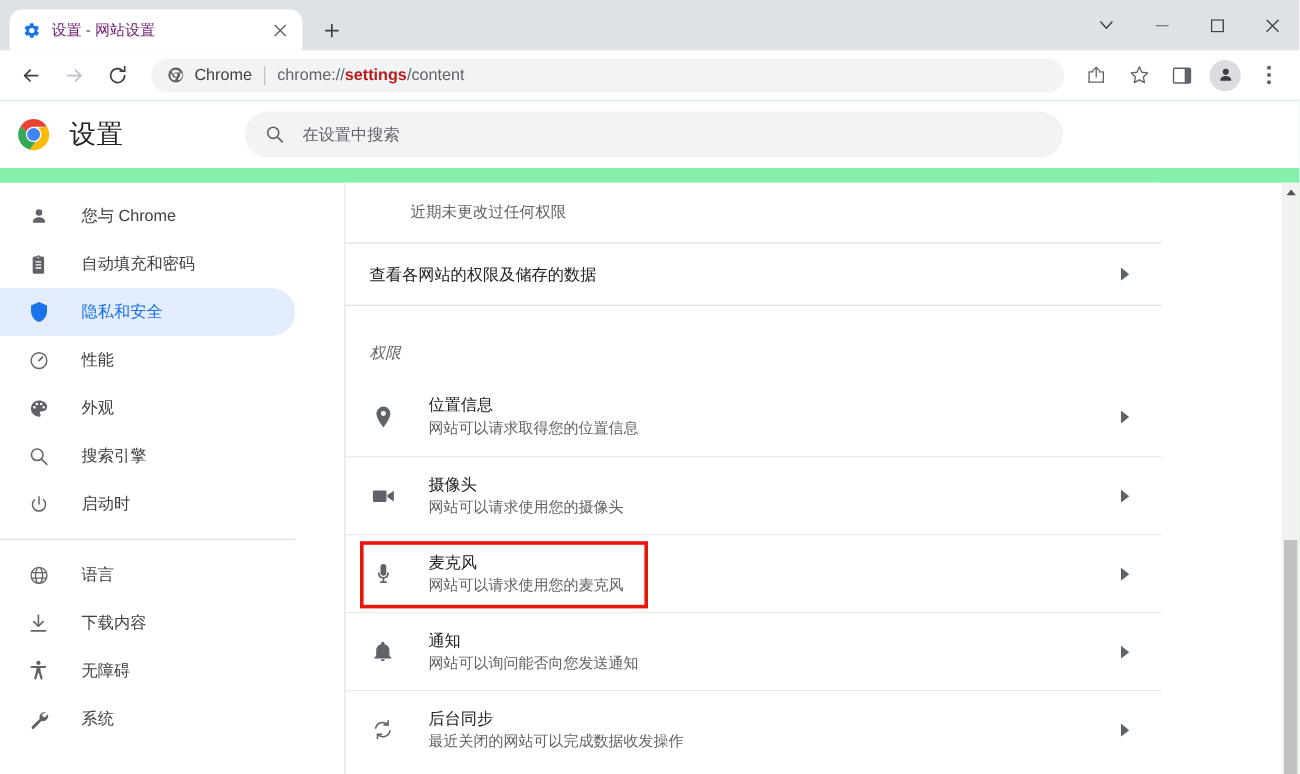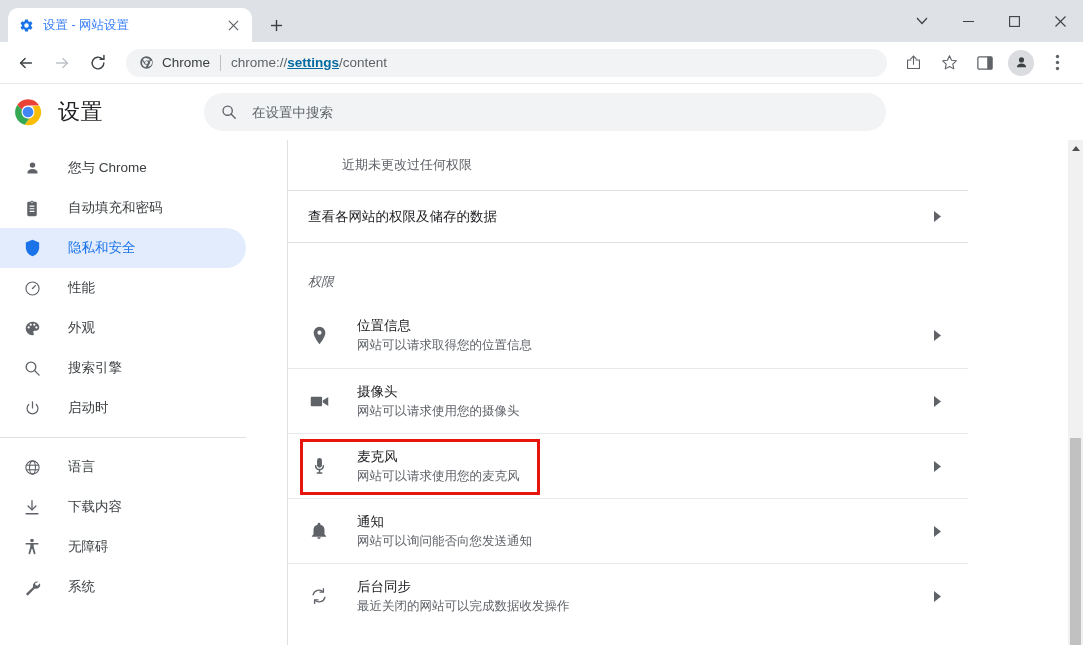--- a/index.html
+++ b/index.html
@@ -36,21 +36,21 @@
     position: relative;
   }
   .tab-favicon {
     width: 16px; height: 16px;
     margin-right: 9px;
     flex: 0 0 16px;
     display: flex; align-items: center; justify-content: center;
   }
   .tab-title {
     font-size: 12.5px;
-    color: #3b82f6;
+    color: #701a75;
     white-space: nowrap;
     overflow: hidden;
     text-overflow: ellipsis;
     flex: 1;
   }
   .tab-close {
     width: 18px; height: 18px;
     display: flex; align-items: center; justify-content: center;
     color: #5f6368;
     flex: 0 0 18px;
@@ -128,40 +128,41 @@
     margin: 0 10px;
     flex: 0 0 1px;
   }
   .omni-url {
     font-size: 13.5px;
     color: #5f6368;
     white-space: nowrap;
     overflow: hidden;
     text-overflow: ellipsis;
   }
-  .omni-url b { color: #0369a1; font-weight: 700; text-decoration: underline; }
+  .omni-url b { color: #b91c1c; font-weight: 700; }
 
   .tb-right { display: flex; align-items: center; }
   .avatar {
     width: 26px; height: 26px;
     border-radius: 50%;
     background: #dadce0;
     display: flex; align-items: center; justify-content: center;
     margin: 0 5px;
     color: #3c4043;
     flex: 0 0 26px;
   }
 
   
   .page {
     flex: 1;
     display: flex; flex-direction: column;
     background: #86efac;
     min-height: 0;
     position: relative;
+    gap: 12px;
   }
 
   .settings-header {
     height: 56px;
     flex: 0 0 56px;
     display: flex; align-items: center;
     background: #fff;
   }
   .chrome-logo {
     width: 28px; height: 28px;

